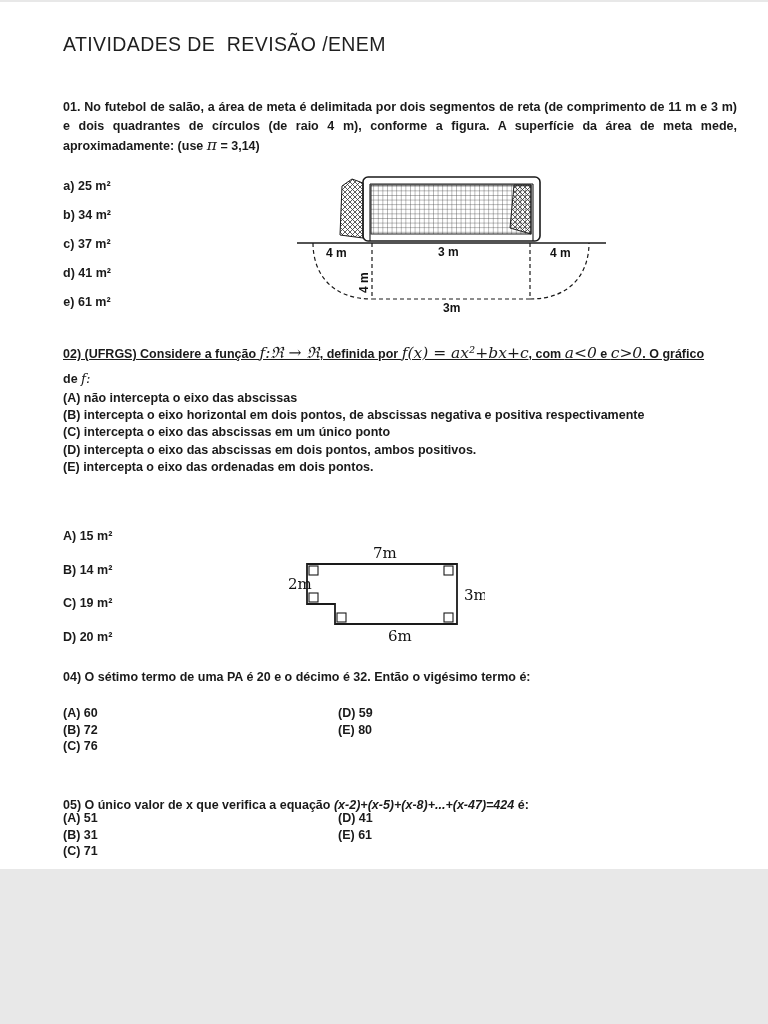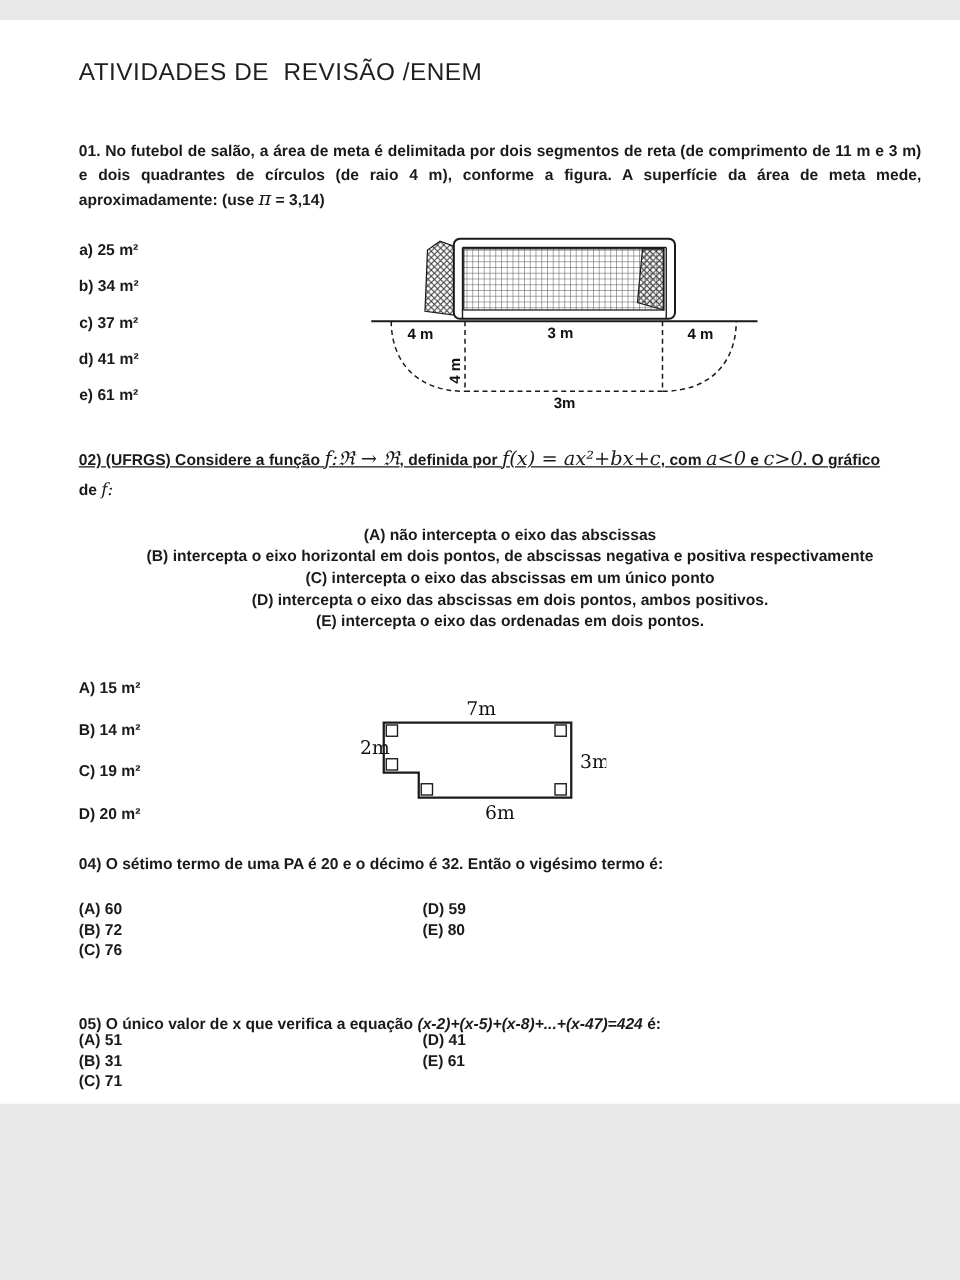--- a/index.html
+++ b/index.html
@@ -1,17 +1,17 @@
 <!DOCTYPE html>
 <html><head>
 <meta charset="utf-8">
 <style>
   html,body{margin:0;padding:0;background:#e8e8e8;}
   .page{
-    position:relative;width:768px;height:867px;margin:16px auto;
+    position:relative;width:768px;height:867px;margin:2px auto;
     background:#ffffff;overflow:hidden;
     font-family:"Liberation Sans",sans-serif;color:#1a1a1a;
   }
   .abs{position:absolute;}
   .title{
     font-size:19.5px;font-weight:400;letter-spacing:.4px;
     color:#1f1f1f;white-space:pre;
   }
   .bold{font-weight:700;font-size:12.5px;}
   .para{
@@ -90,21 +90,21 @@
     <text class="figlabel" x="73" y="121" transform="rotate(-90 73 121)">4 m</text>
     <text class="figlabel" x="148" y="140">3m</text>
   </svg>
 
   <div class="abs q2intro" style="left:63px;top:338px;width:690px;text-decoration:underline;">
     <span>02) (UFRGS) Considere a função </span><span class="math math-lg">f:ℜ → ℜ</span><span>, definida por </span><span class="math math-lg">f(x) = ax²+bx+c</span><span>, com </span><span class="math math-lg">a&lt;0</span><span> e </span><span class="math math-lg">c&gt;0</span><span>. O gráfico</span>
   </div>
   <div class="abs q2line" style="left:63px;top:368px;">
     <span>de </span><span class="math" style="font-size:13.5px;">f:</span>
   </div>
-  <div class="abs" style="left:63px;top:404px;width:690px;text-align:center;">
+  <div class="abs" style="left:63px;top:388px;width:690px;">
     <div class="q2line">(A) não intercepta o eixo das abscissas</div>
     <div class="q2line">(B) intercepta o eixo horizontal em dois pontos, de abscissas negativa e positiva respectivamente</div>
     <div class="q2line">(C) intercepta o eixo das abscissas em um único ponto</div>
     <div class="q2line">(D) intercepta o eixo das abscissas em dois pontos, ambos positivos.</div>
     <div class="q2line">(E) intercepta o eixo das ordenadas em dois pontos.</div>
   </div>
 
   <div class="abs" style="left:63px;top:524px;">
     <div class="q3opt">A) 15 m²</div>
     <div class="q3opt">B) 14 m²</div>

